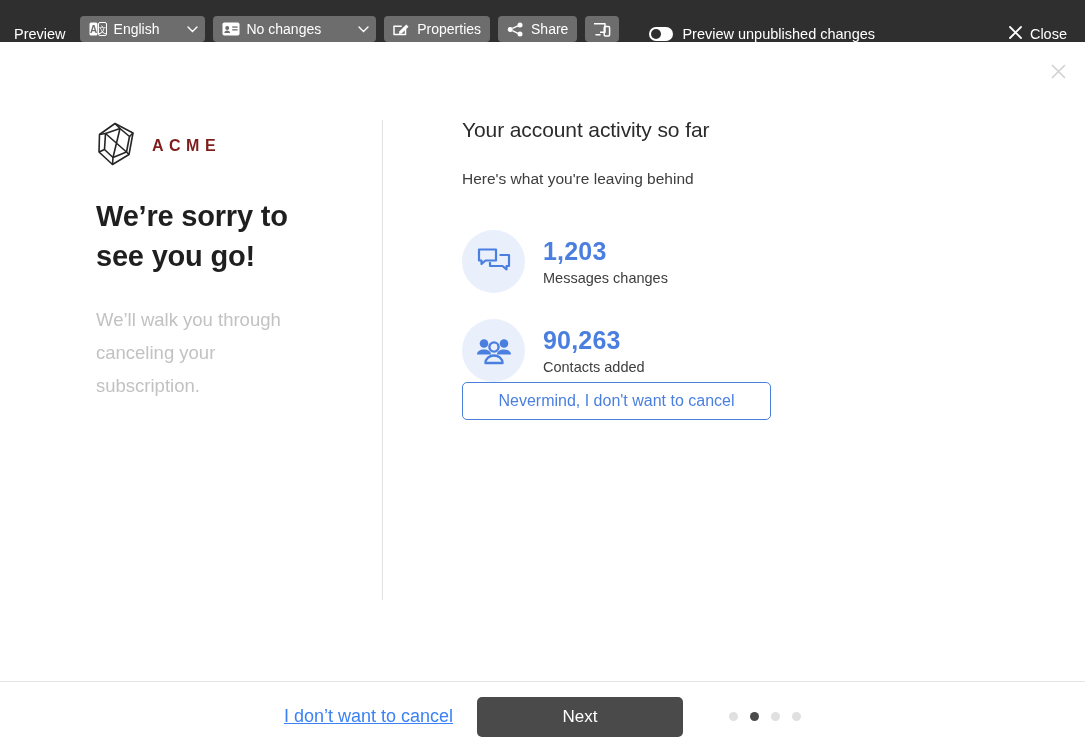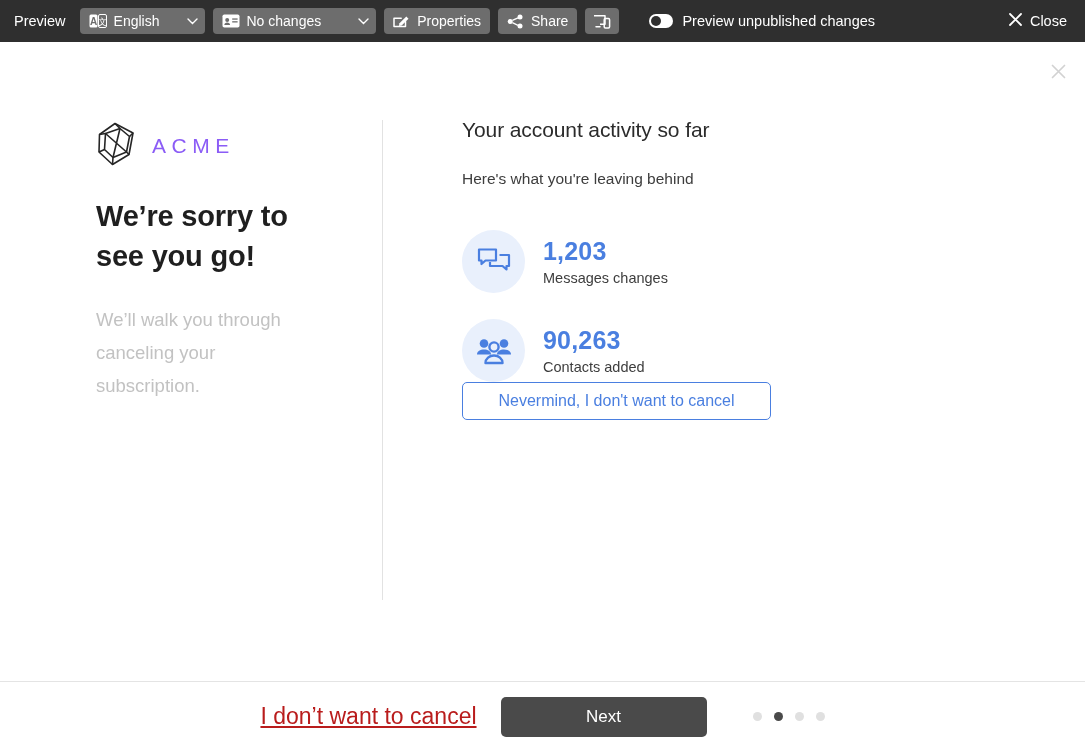--- a/index.html
+++ b/index.html
@@ -10,21 +10,21 @@
     background: #ffffff;
     font-family: "Liberation Sans", sans-serif;
     -webkit-font-smoothing: antialiased;
   }
 
   
   .preview-bar {
     position: absolute; top: 0; left: 0;
     width: 1085px; height: 42px;
     background: #2f2f2f;
-    display: flex; align-items: center;
+    display: flex; align-items: flex-end;
     padding: 0 14px;
     gap: 8px;
   }
   .preview-label {
     color: #ffffff;
     font-size: 14.5px;
     margin-right: 6px;
     white-space: nowrap;
   }
   .pill {
@@ -115,24 +115,24 @@
     flex: none;
     padding: 78px 0 0 96px;
     position: relative;
   }
   .brand {
     display: flex; align-items: center;
     gap: 14px;
     height: 52px;
   }
   .brand-word {
-    font-size: 21px;
+    font-size: 16px;
     letter-spacing: 5.5px;
-    color: #8b5cf6;
-    font-weight: 400;
+    color: #7f1d1d;
+    font-weight: 700;
   }
   .headline {
     margin-top: 24px;
     font-size: 29px;
     font-weight: bold;
     color: #1f1f1f;
     line-height: 1.38;
     letter-spacing: -0.2px;
     max-width: 215px;
   }
@@ -218,23 +218,23 @@
   
   .footer {
     position: absolute;
     left: 0; bottom: 0;
     width: 1085px; height: 70px;
     border-top: 1px solid #e4e4e4;
     display: flex; align-items: center; justify-content: center;
     gap: 24px;
   }
   .foot-link {
-    color: #b91c1c;
+    color: #3b82f6;
     text-decoration: underline;
-    font-size: 23px;
+    font-size: 18px;
     cursor: pointer;
     white-space: nowrap;
   }
   .next-btn {
     width: 206px; height: 40px;
     background: #4a4a4a;
     color: #ffffff;
     border: none;
     border-radius: 5px;
     font-size: 17px;

